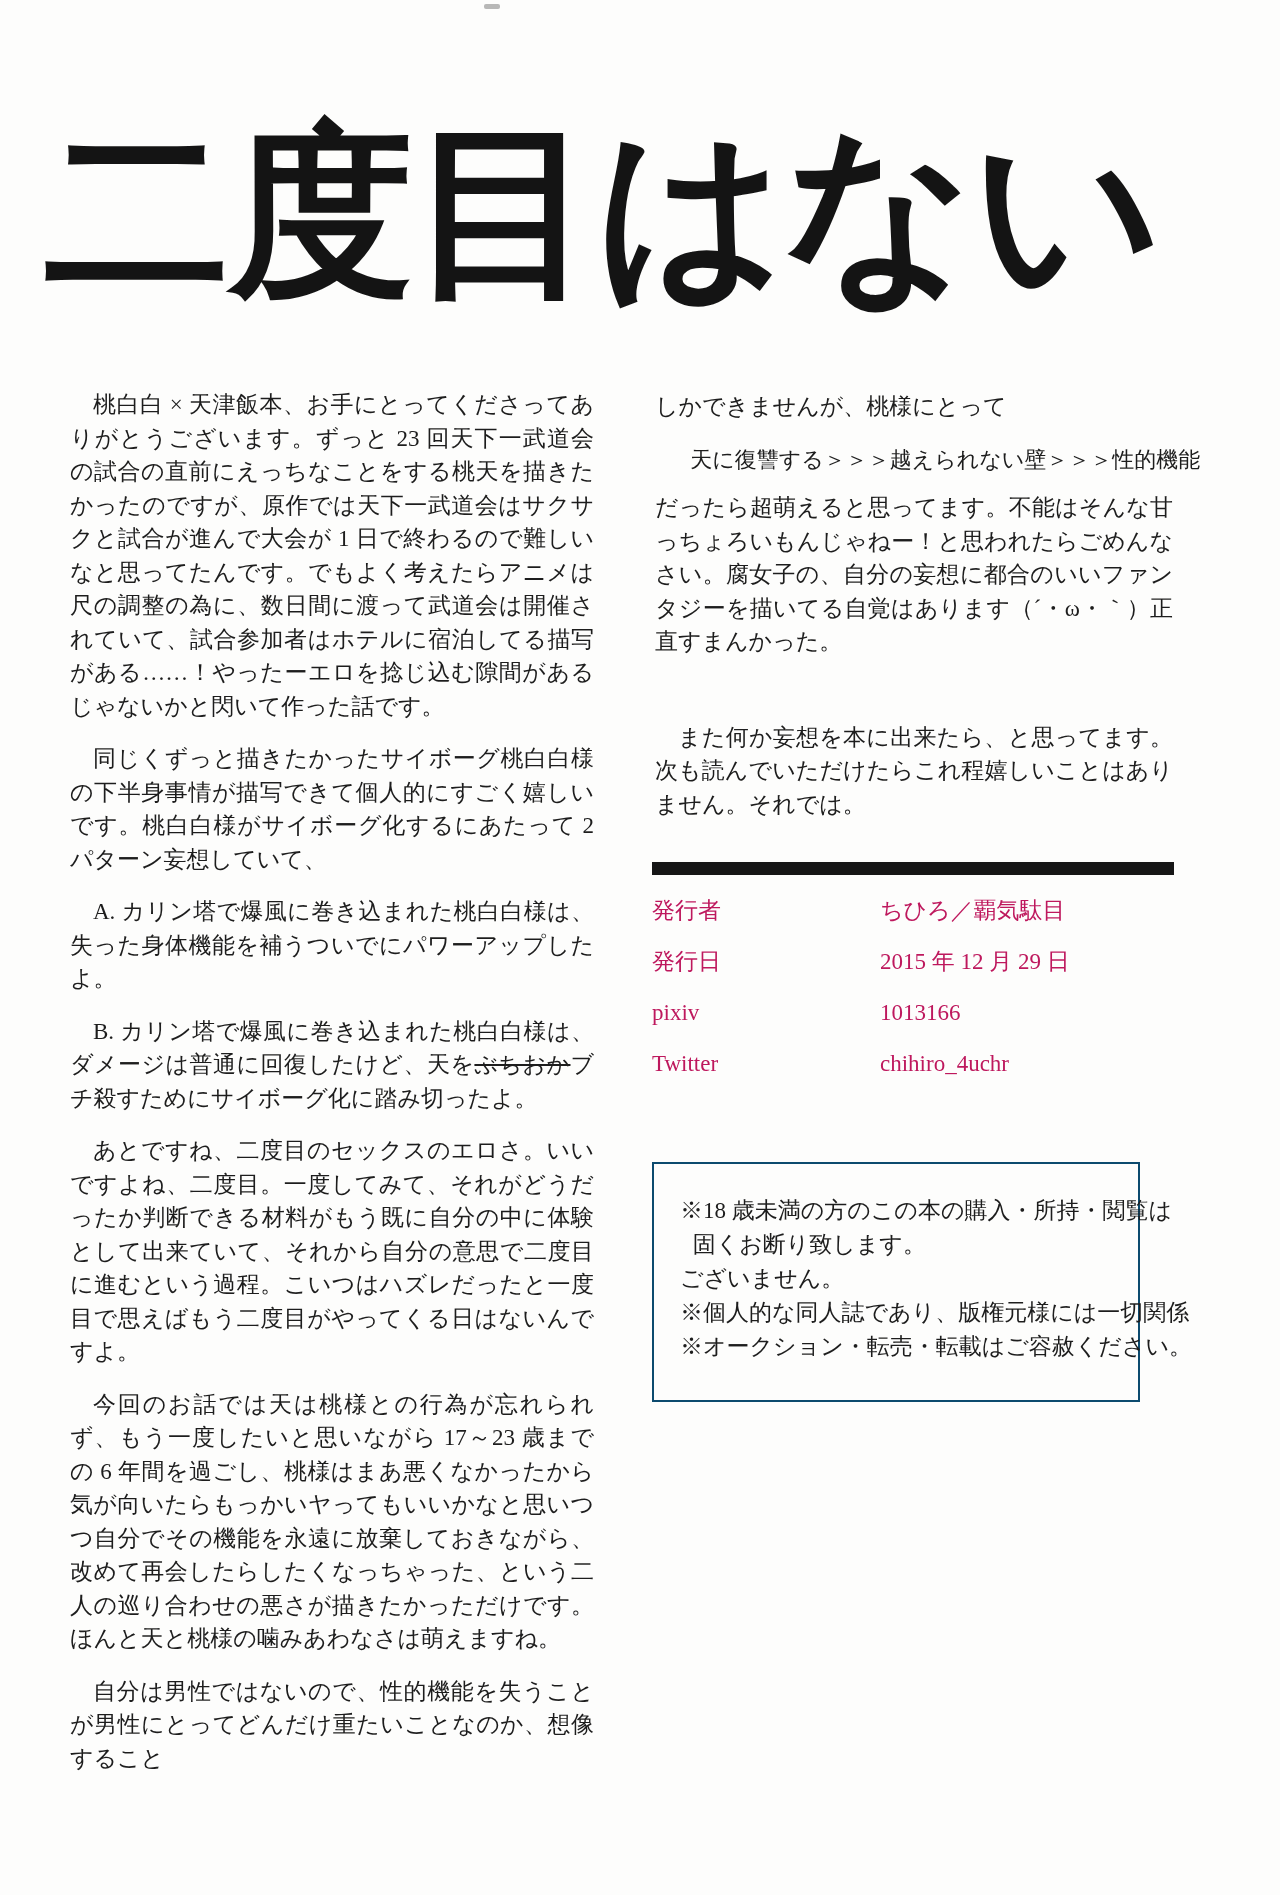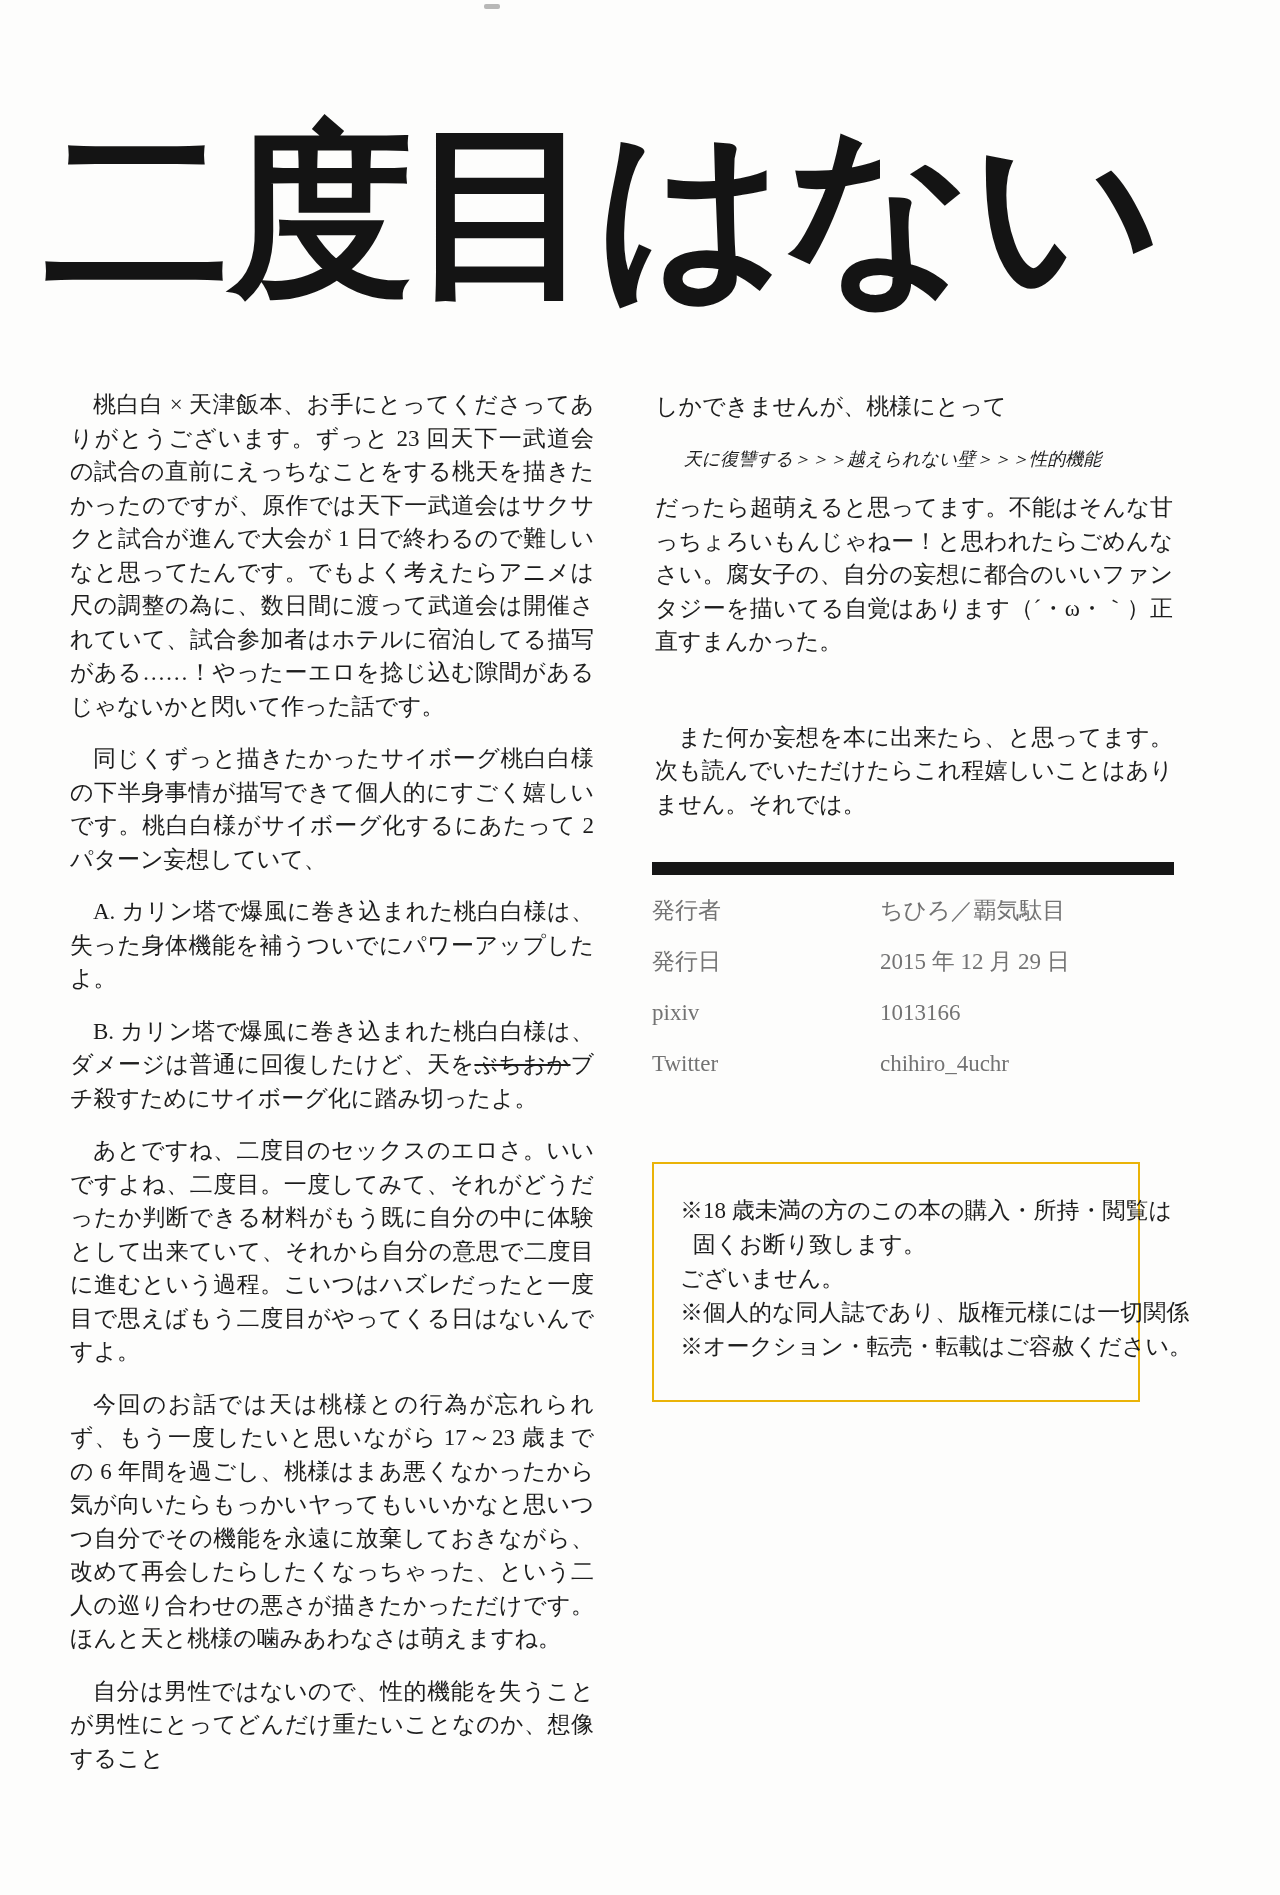--- a/index.html
+++ b/index.html
@@ -31,39 +31,38 @@
     text-align:justify;
     color:#1d1d1d;
   }
   .left-col{left:70px;top:388px;width:524px;}
   .right-col{left:655px;top:374px;width:518px;margin-top:16px;}
   .col p{margin:0 0 19px 0;text-indent:1em;}
   .col p.noindent{text-indent:0;}
   .col p.emphasis{
     text-indent:1.6em;
     white-space:nowrap;
-    font-size:18px;
+    font-size:22px;
     margin:14px 0 15px 0;
-    font-style:italic;
   }
   .col p.gap-before{margin-top:62px;}
   .strike{text-decoration:line-through;text-decoration-thickness:2px;}
   .colophon{
     position:absolute;left:652px;top:862px;width:522px;
     font-family:"Liberation Serif","DejaVu Serif",serif;
-    font-size:23px;color:#737373;
+    font-size:23px;color:#be185d;
   }
   .colophon-bar{height:13px;background:#161616;margin-bottom:21px;}
   .colophon-row{display:flex;height:51px;line-height:30px;align-items:flex-start;}
   .colophon-label{width:228px;flex:0 0 228px;}
   .colophon-value{flex:1;}
   .notice{
     position:absolute;left:652px;top:1162px;width:488px;
     box-sizing:border-box;
-    border:2px solid #eab308;
+    border:2px solid #0c4a6e;
     padding:30px 20px 36px 26px;
     font-family:"Liberation Serif","DejaVu Serif",serif;
     font-size:23px;line-height:34px;
     color:#1d1d1d;
     text-align:left;
   }
   .notice-line{white-space:nowrap;}
   .notice-line.cont{padding-left:0.55em;}
 </style>
 </head>

